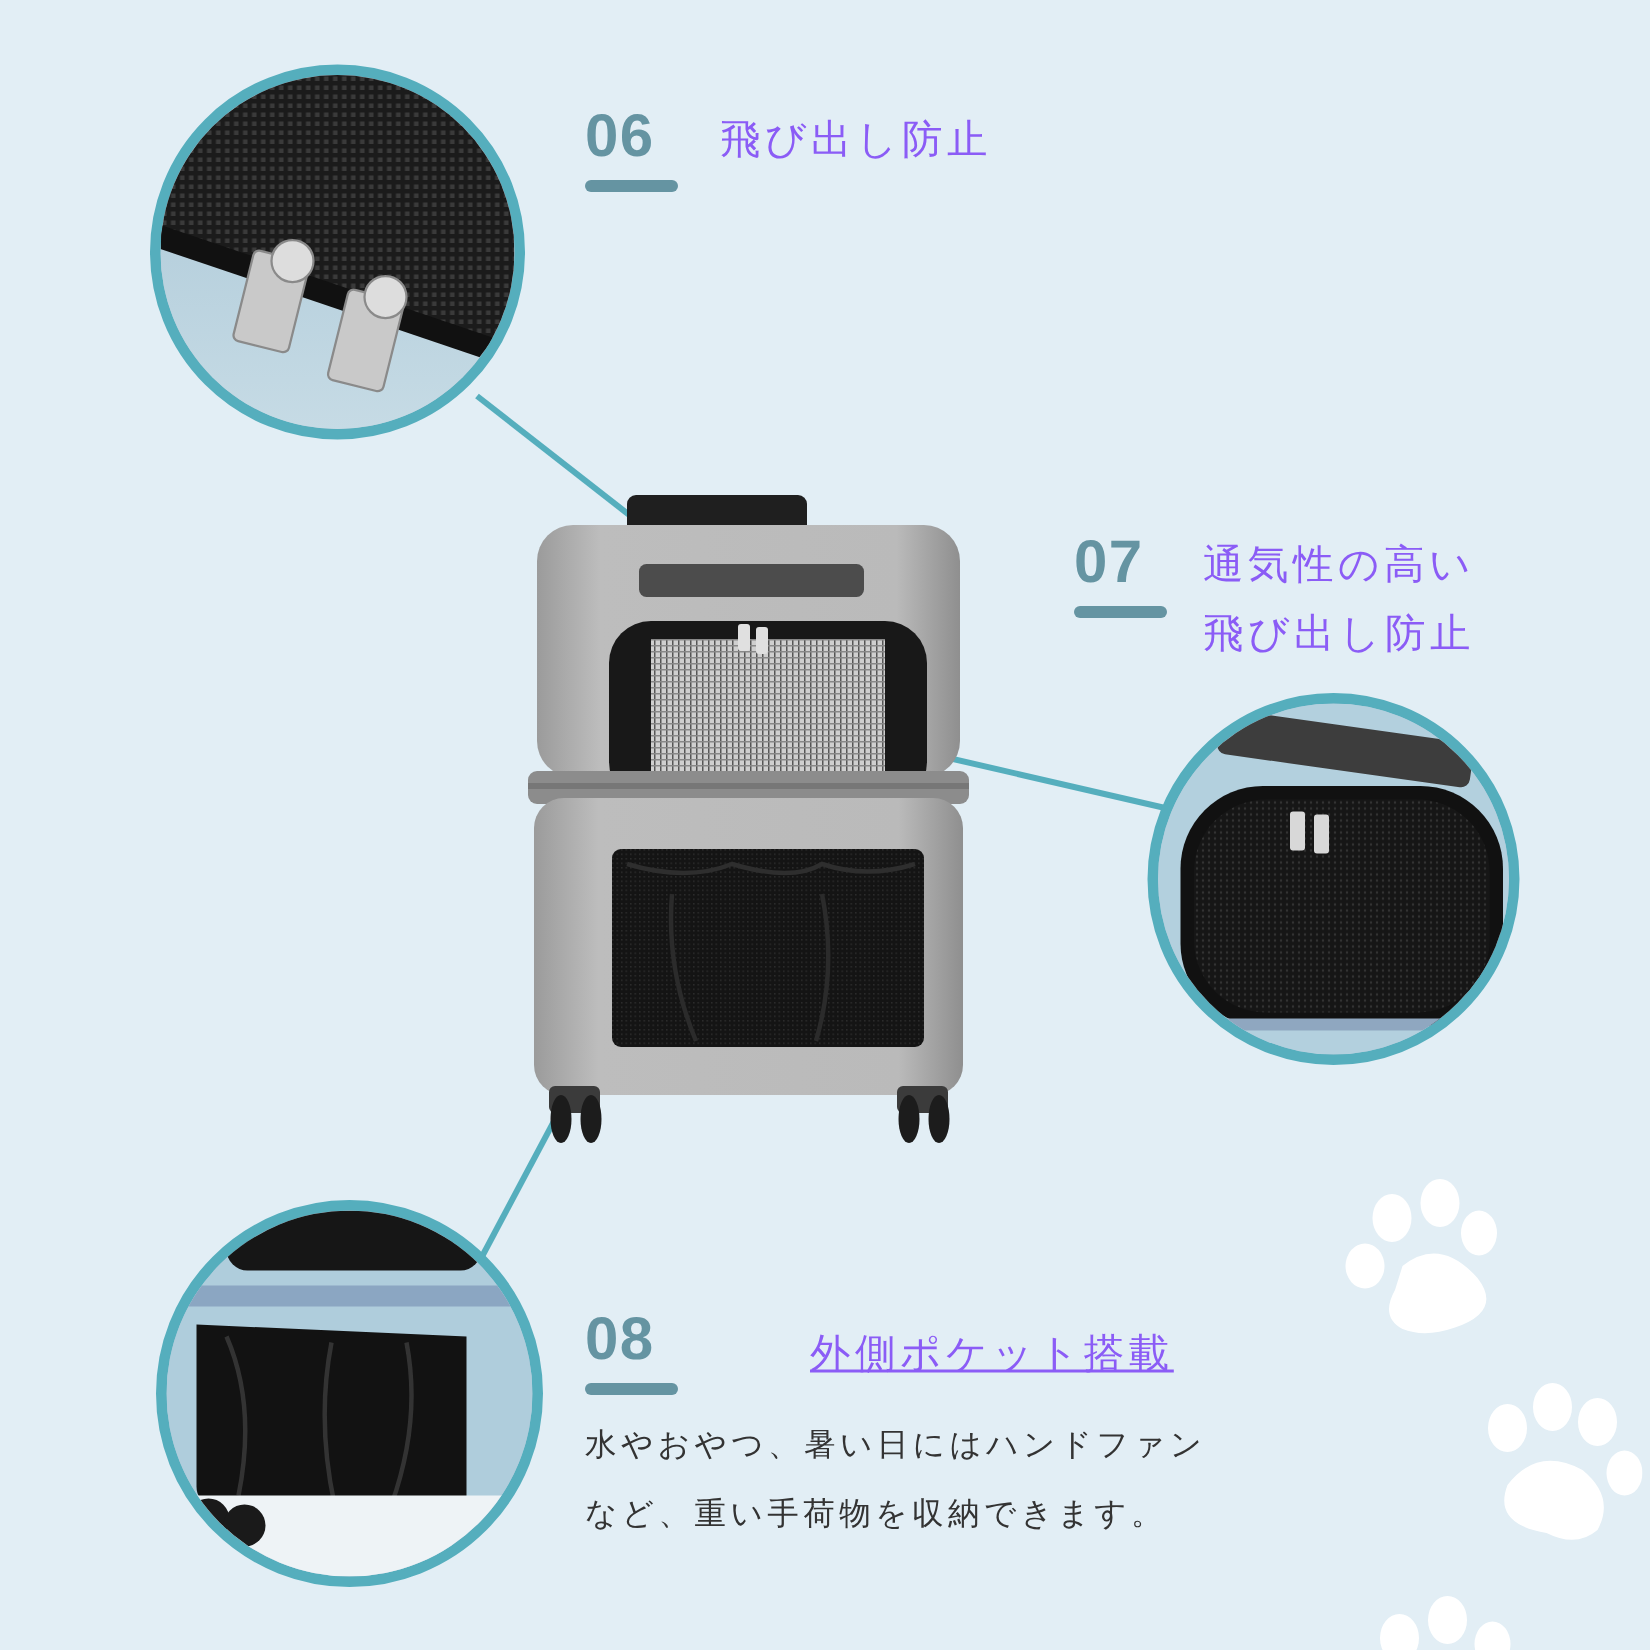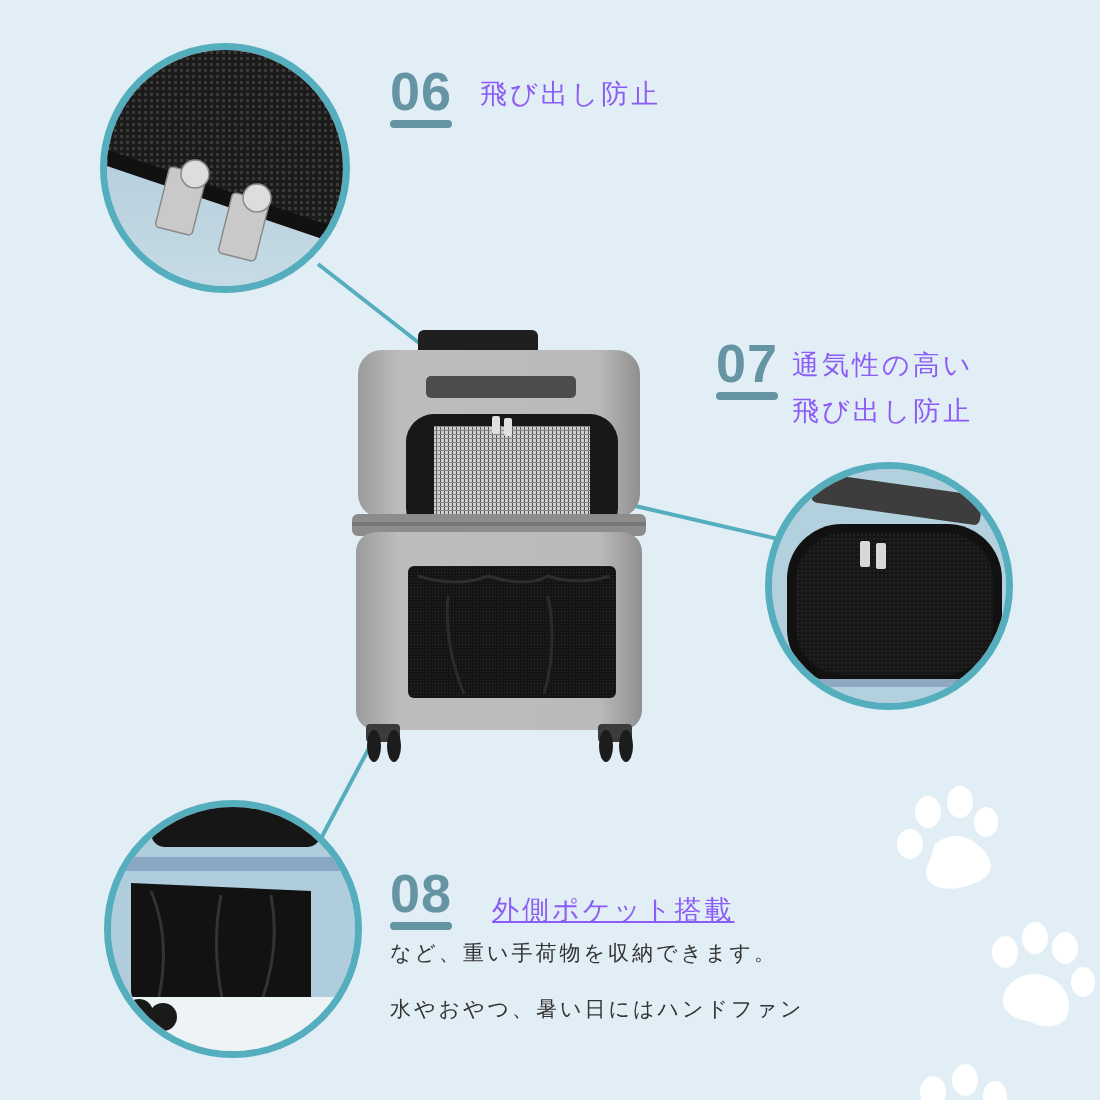--- a/index.html
+++ b/index.html
@@ -1,21 +1,21 @@
 <!DOCTYPE html>
 <html><head>
 <meta charset="utf-8">
 <style>
   html, body { margin:0; padding:0; }
   body { width:1100px; height:1100px; background:#e2eef5; position:relative; overflow:hidden;
          font-family:"DejaVu Sans", sans-serif; color:#2a2a2a; }
   .abs { position:absolute; }
 
   
-  .num { font-family:"Liberation Sans", sans-serif; font-weight:bold; font-size:54px; color:#6594a2;
+  .num { font-family:"Liberation Sans", sans-serif; font-weight:bold; font-size:40px; color:#6594a2;
          letter-spacing:1px; line-height:46px; }
   .num-bar { height:8px; border-radius:4px; background:#6594a2; }
   .title { font-size:27px; letter-spacing:3px; color:#8b5cf6; line-height:40px; }
   .desc { font-size:21px; letter-spacing:3px; color:#333; line-height:46px; }
 
   
   .circle { border-radius:50%; border:7px solid #55aebd; overflow:hidden; box-sizing:border-box; }
   .leader { height:4px; background:#55aebd; transform-origin:0 50%; }
 
   
@@ -136,43 +136,43 @@
 <div class="abs" style="left:390px;top:68px;width:680px;">
   <div style="display:flex;align-items:flex-start;">
     <div style="width:66px;">
       <div class="num">06</div>
       <div class="num-bar" style="width:62px;margin-top:6px;"></div>
     </div>
     <div class="title" style="margin-left:24px;margin-top:6px;">飛び出し防止</div>
   </div>
 </div>
 
-<div class="abs" style="left:716px;top:340px;width:370px;">
+<div class="abs" style="left:716px;top:352px;width:370px;">
   <div style="display:flex;align-items:flex-start;">
     <div style="width:64px;">
       <div class="num">07</div>
       <div class="num-bar" style="width:62px;margin-top:6px;"></div>
     </div>
-    <div style="margin-left:12px;">
+    <div style="margin-left:22px;">
       <div class="title" style="line-height:46px;margin-top:2px;">通気性の高い</div>
       <div class="title" style="line-height:46px;">飛び出し防止</div>
     </div>
   </div>
 </div>
 
 <div class="abs" style="left:390px;top:870px;width:500px;">
-  <div style="display:flex;align-items:flex-end;">
+  <div style="display:flex;align-items:center;gap:48px;">
     <div style="width:66px;">
       <div class="num">08</div>
       <div class="num-bar" style="width:62px;margin-top:6px;"></div>
     </div>
     <div class="title" style="margin-left:36px;margin-top:6px;text-decoration:underline;">外側ポケット搭載</div>
   </div>
+  <div class="desc" style="margin-top:10px;">水やおやつ、暑い日にはハンドファン</div>
   <div class="desc">など、重い手荷物を収納できます。</div>
-  <div class="desc" style="margin-top:10px;">水やおやつ、暑い日にはハンドファン</div>
 </div>
 
 <svg class="paw" style="left:890px;top:782px;" width="110" height="110" viewBox="0 0 110 110">
   <g fill="#ffffff">
     <ellipse cx="38" cy="30" rx="13" ry="16"></ellipse>
       <ellipse cx="70" cy="20" rx="13" ry="16"></ellipse>
     <ellipse cx="96" cy="40" rx="12" ry="15"></ellipse>
       <ellipse cx="20" cy="62" rx="13" ry="15"></ellipse>
     <path d="M45 62 Q70 42 95 70 Q112 92 80 103 Q60 110 45 104 Q30 96 40 78 Z"></path>
   </g>

